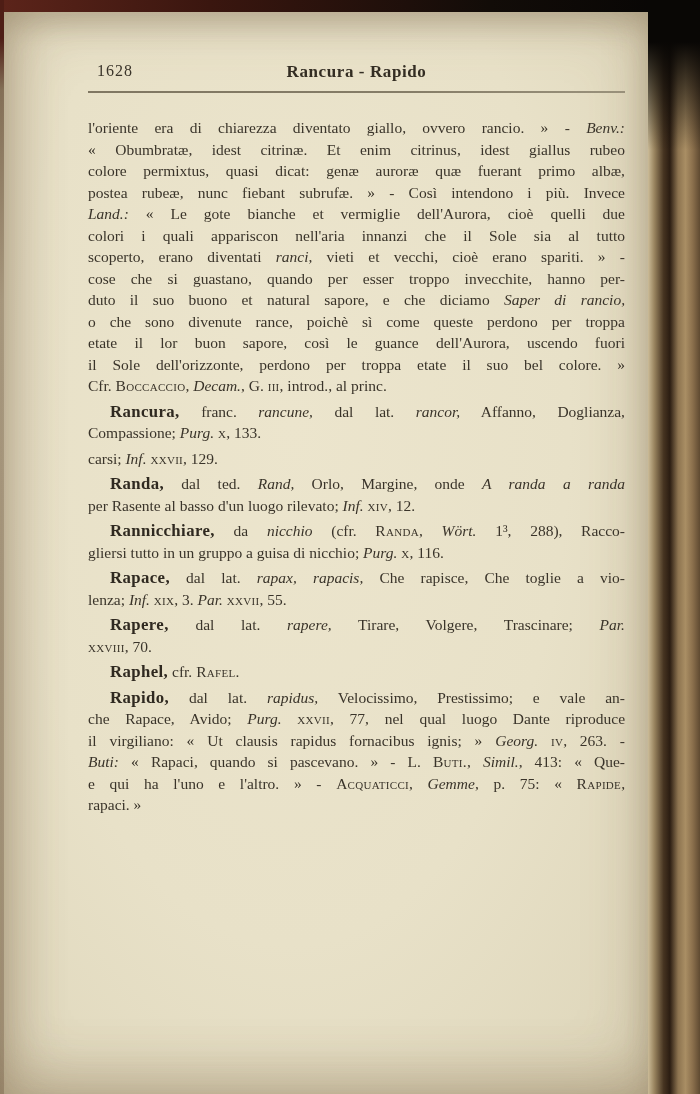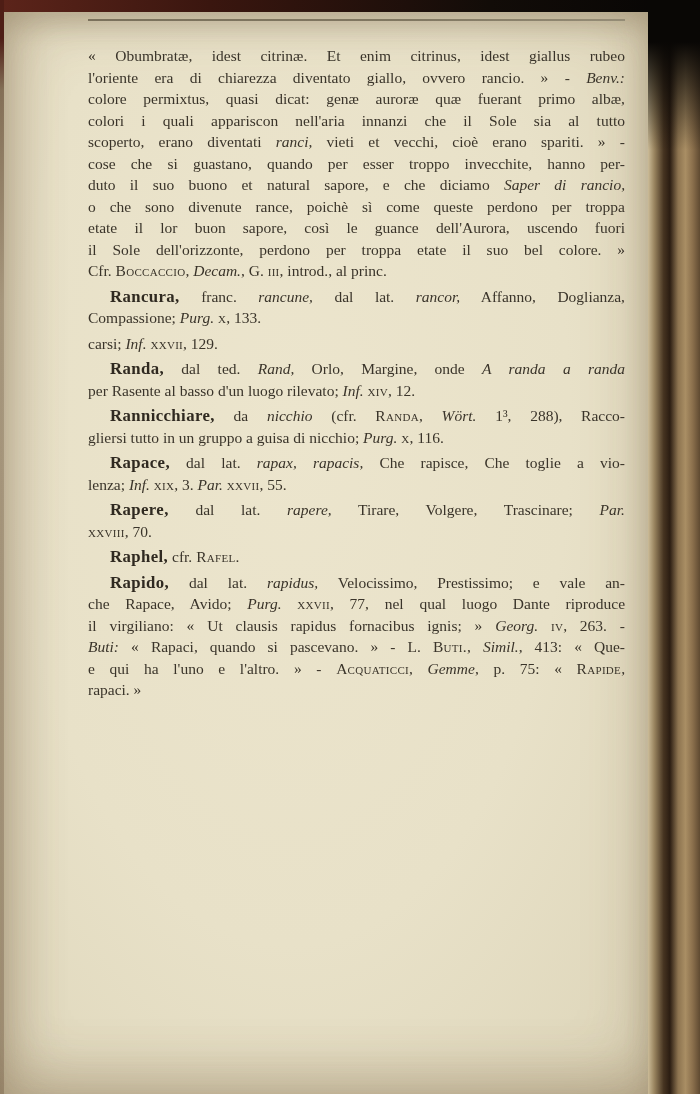--- a/index.html
+++ b/index.html
@@ -67,29 +67,35 @@
   .seg-b{font-weight:700;font-size:1.08em;letter-spacing:.4px;color:#2f2920;}
   .seg-sc{font-variant:small-caps;letter-spacing:.3px;}
 </style>
 </head>
 <body>
 
 <div class="edge-top"></div>
 
 <div class="paper">
 
+  <div class="pagehead">
+    <span class="pagenum">1628</span>
+    <span class="runhead">Rancura - Rapido</span>
+  </div>
 
   <div class="rule"></div>
 
   <div class="textblock">
 
     <div class="para">
+      <span class="line j"><span>l'oriente era di chiarezza diventato giallo, ovvero rancio. » - </span><span class="seg-i">Benv.:</span></span>
       <span class="line j"><span>« Obumbratæ, idest citrinæ. Et enim citrinus, idest giallus rubeo</span></span>
-      <span class="line j"><span>l'oriente era di chiarezza diventato giallo, ovvero rancio. » - </span><span class="seg-i">Benv.:</span></span>
       <span class="line j"><span>colore permixtus, quasi dicat: genæ auroræ quæ fuerant primo albæ,</span></span>
+      <span class="line j"><span>postea rubeæ, nunc fiebant subrufæ. » - Così intendono i più. Invece</span></span>
+      <span class="line j"><span class="seg-i">Land.:</span><span> « Le gote bianche et vermiglie dell'Aurora, cioè quelli due</span></span>
       <span class="line j"><span>colori i quali appariscon nell'aria innanzi che il Sole sia al tutto</span></span>
       <span class="line j"><span>scoperto, erano diventati </span><span class="seg-i">ranci,</span><span> vieti et vecchi, cioè erano spariti. » -</span></span>
       <span class="line j"><span>cose che si guastano, quando per esser troppo invecchite, hanno per-</span></span>
       <span class="line j"><span>duto il suo buono et natural sapore, e che diciamo </span><span class="seg-i">Saper di rancio,</span></span>
       <span class="line j"><span>o che sono divenute rance, poichè sì come queste perdono per troppa</span></span>
       <span class="line j"><span>etate il lor buon sapore, così le guance dell'Aurora, uscendo fuori</span></span>
       <span class="line j"><span>il Sole dell'orizzonte, perdono per troppa etate il suo bel colore. »</span></span>
       <span class="line"><span>Cfr. </span><span class="seg-sc">Boccaccio</span><span>, </span><span class="seg-i">Decam.</span><span>, G. </span><span class="seg-sc">iii</span><span>, introd., al princ.</span></span>
     </div>
 

